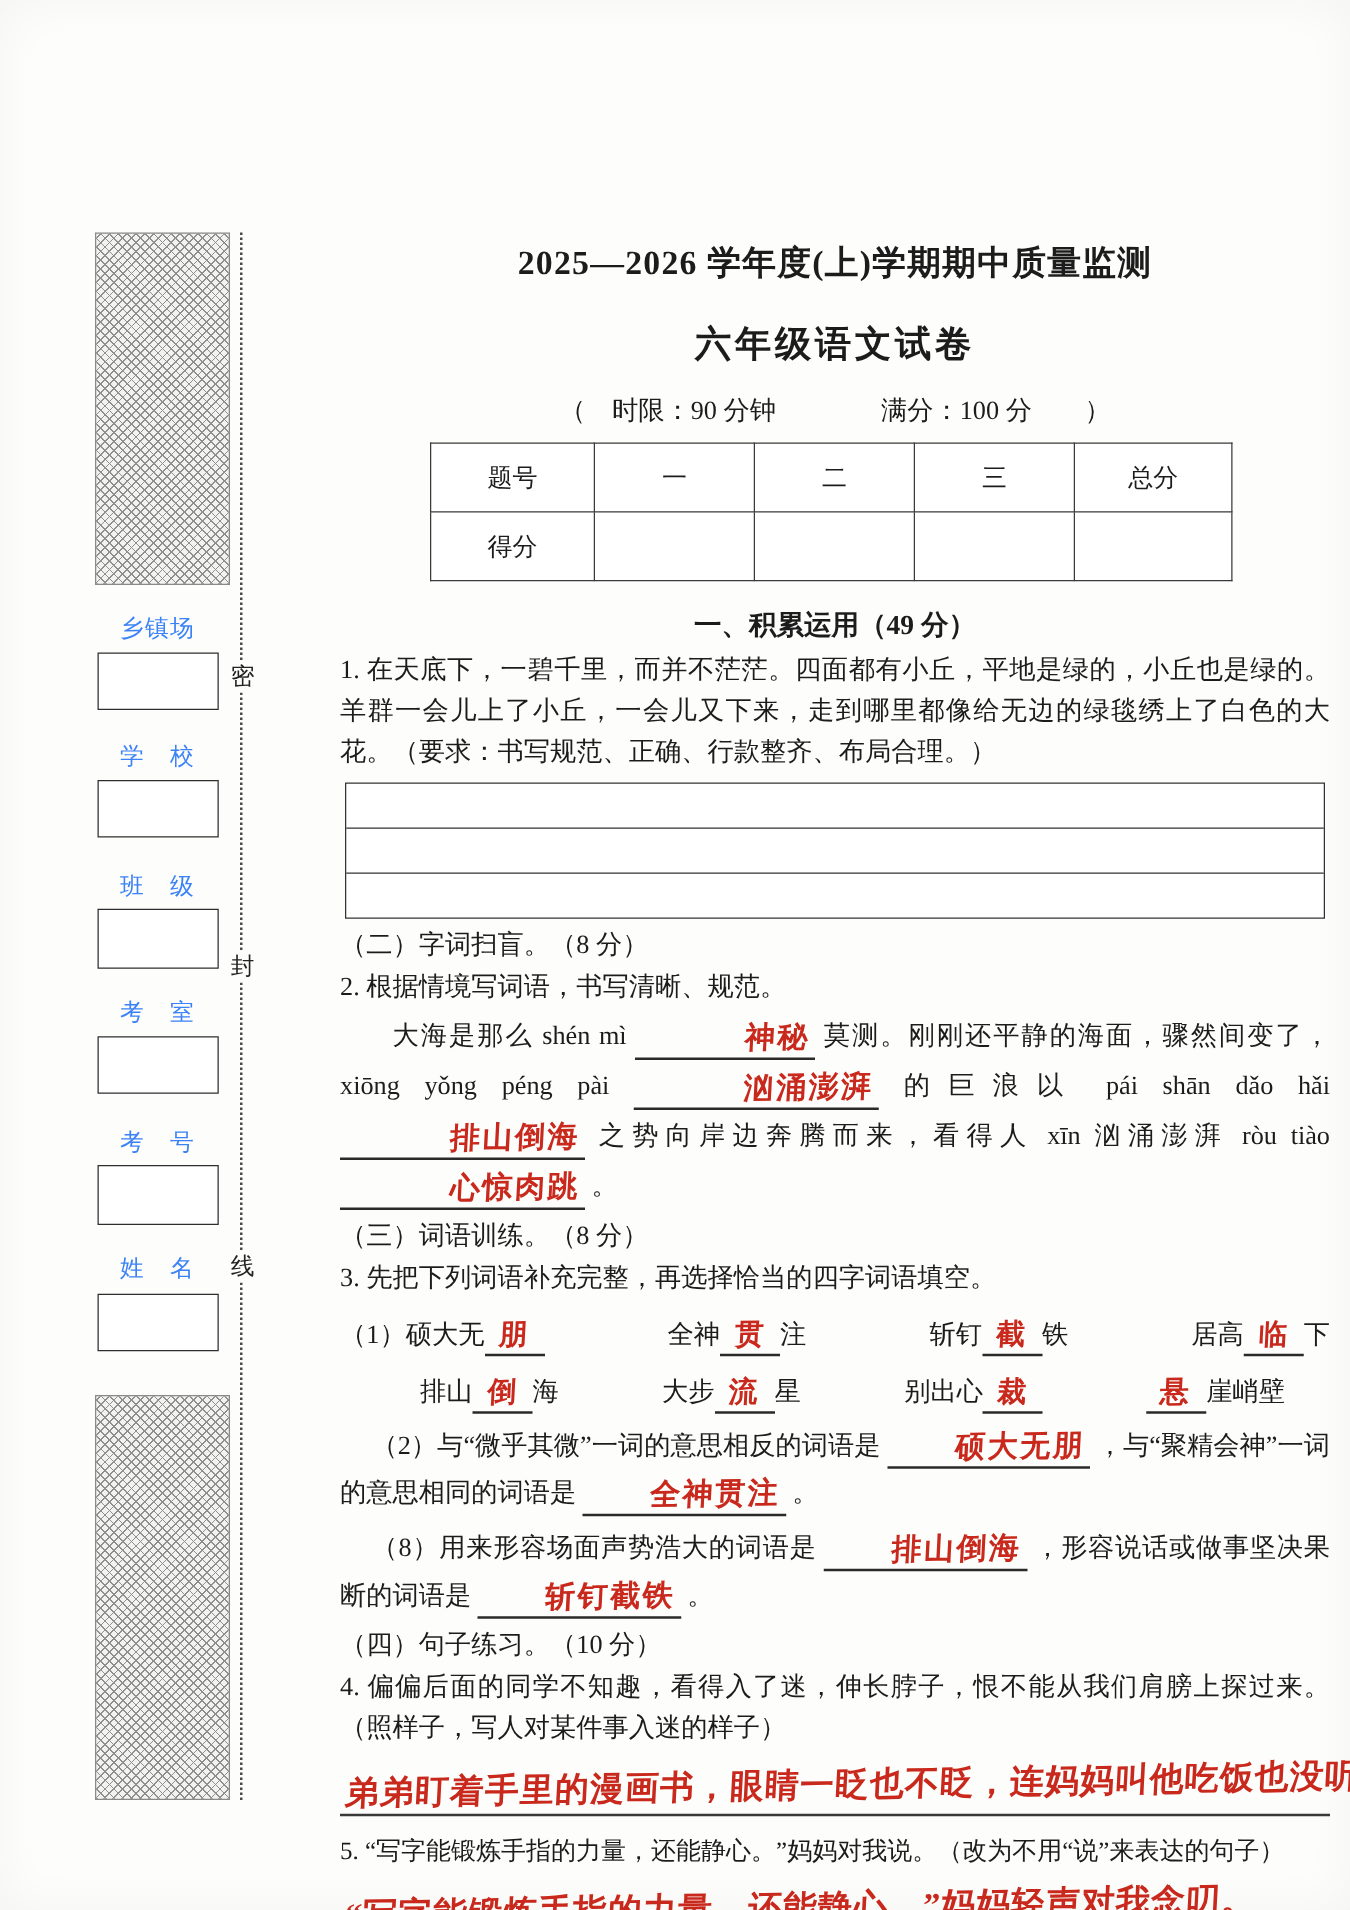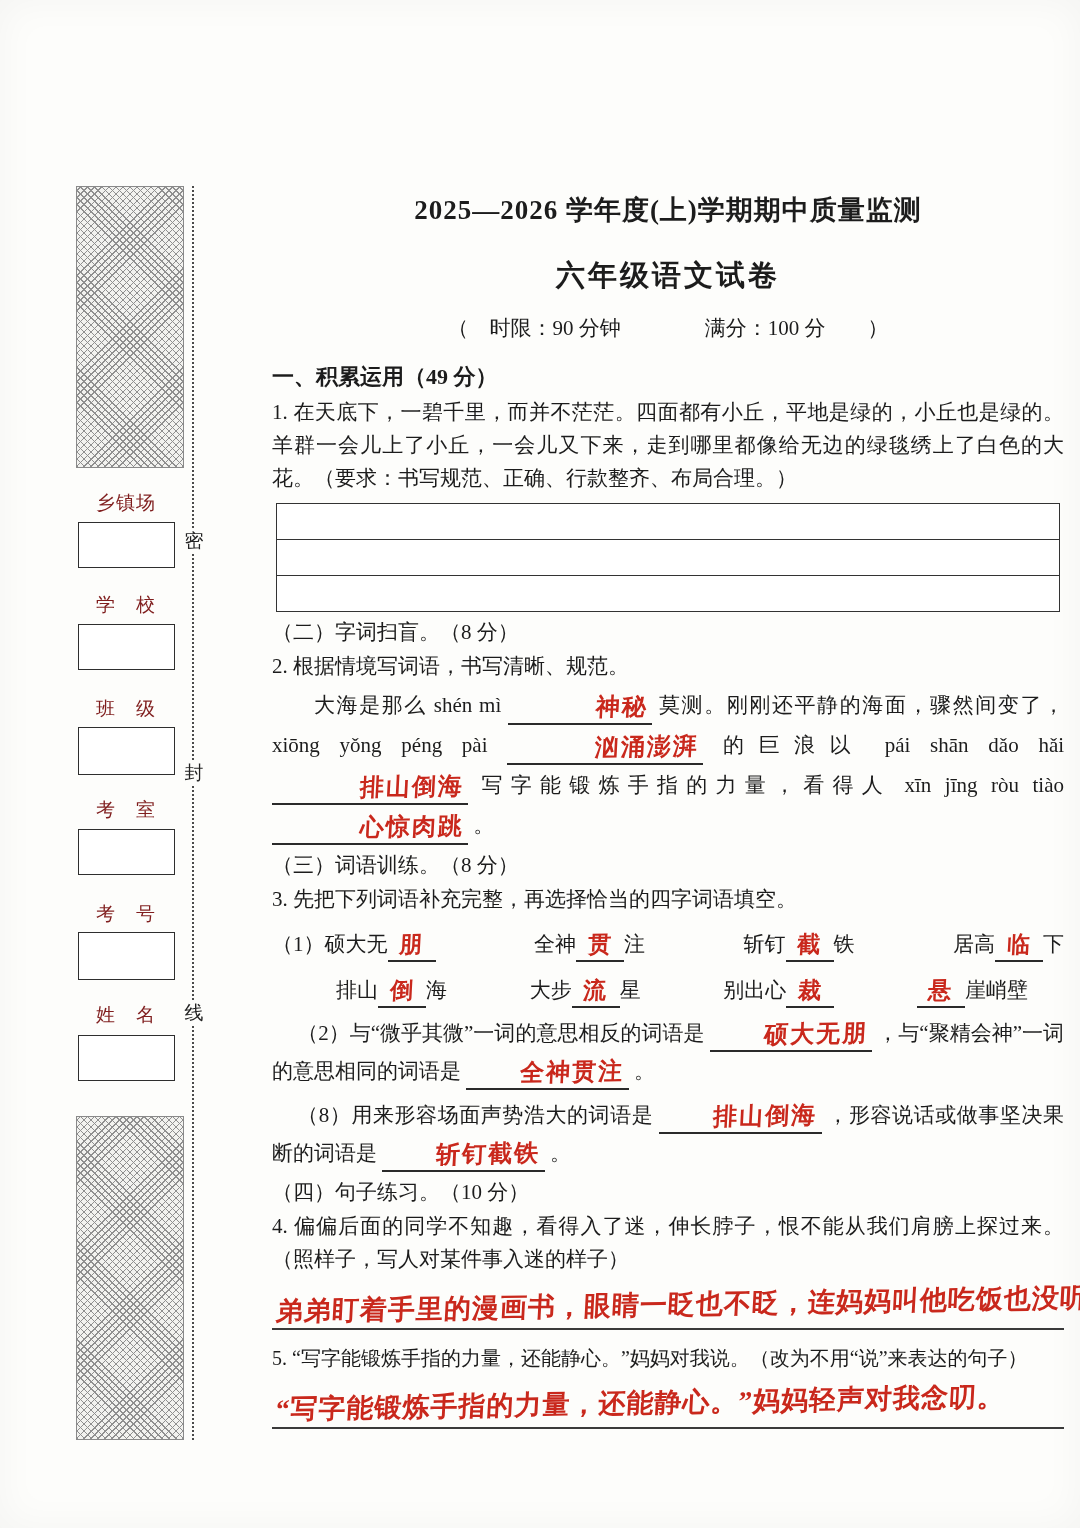--- a/index.html
+++ b/index.html
@@ -28,21 +28,21 @@
   .hatch-bottom{top:1116px;height:324px;}
   .seal-line{
     position:absolute;left:192px;top:186px;height:1254px;width:0;
     border-left:2px dotted #4a4a4a;
   }
   .seal-char{
     position:absolute;left:181px;width:26px;text-align:center;
     background:#fdfdfb;font-size:19px;color:#222;
   }
   .side-label{
-    position:absolute;left:96px;font-size:19px;color:#7f1d1d;
+    position:absolute;left:96px;font-size:19px;color:#3b82f6;
     letter-spacing:1px;white-space:nowrap;
   }
   .side-box{
     position:absolute;left:78px;width:97px;height:46px;
     border:1.5px solid #2e2e2e;box-sizing:border-box;background:#fff;
   }
   
   .main{
     position:absolute;left:272px;top:168px;width:792px;
   }
@@ -50,21 +50,21 @@
   .subtitle{text-align:center;font-size:29px;font-weight:700;margin-top:28px;letter-spacing:3px;}
   .meta{text-align:center;font-size:21px;margin-top:18px;}
   table.score{
     border-collapse:collapse;margin:12px 0 0 72px;table-layout:fixed;
   }
   table.score td{
     border:1.6px solid #3a3a3a;text-align:center;font-size:20px;
     height:54px;padding:0;background:#fff;
   }
   .c0{width:130px;} .c1{width:127px;} .c2{width:127px;} .c3{width:127px;} .c4{width:125px;}
-  .sec-head{margin-top:20px;font-size:22px;font-weight:700;}
+  .sec-head{margin-top:20px;font-size:22px;font-weight:700;text-align:center;}
   .sub-head{margin-top:6px;font-size:21px;}
   .body-text{font-size:21px;line-height:33px;text-align:justify;margin-top:4px;}
   .writing-box{
     margin:8px 0 0 4px;width:784px;border:1.6px solid #333;box-sizing:border-box;background:#fff;
   }
   .wb-row{height:35px;border-bottom:1px solid #333;}
   .wb-row:last-child{border-bottom:none;}
   .q2-body{font-size:21px;line-height:40px;text-align:justify;margin-top:2px;text-indent:2em;}
   
   .blank{
@@ -114,41 +114,59 @@
   <div class="side-box" style="top:932px;height:48px;"></div>
   <div class="side-label" style="top:1002px;">姓　名</div>
   <div class="side-box" style="top:1035px;"></div>
 
   <div class="main">
 
     <div class="title">2025—2026 学年度(上)学期期中质量监测</div>
     <div class="subtitle">六年级语文试卷</div>
     <div class="meta">（　时限：90 分钟　　　　满分：100 分　　）</div>
 
+    <table class="score">
+      <tbody>
+          <tr>
+        <td class="c0">题号</td>
+        <td class="c1">一</td>
+        <td class="c2">二</td>
+        <td class="c3">三</td>
+        <td class="c4">总分</td>
+      </tr>
+      <tr>
+        <td class="c0">得分</td>
+        <td class="c1"></td>
+        <td class="c2"></td>
+        <td class="c3"></td>
+        <td class="c4"></td>
+      </tr>
+    </tbody>
+      </table>
 
     <div class="sec-head">一、积累运用（49 分）</div>
     <div class="body-text">1. 在天底下，一碧千里，而并不茫茫。四面都有小丘，平地是绿的，小丘也是绿的。羊群一会儿上了小丘，一会儿又下来，走到哪里都像给无边的绿毯绣上了白色的大花。（要求：书写规范、正确、行款整齐、布局合理。）</div>
 
     <div class="writing-box">
       <div class="wb-row"></div>
       <div class="wb-row"></div>
       <div class="wb-row"></div>
     </div>
 
     <div class="sub-head">（二）字词扫盲。（8 分）</div>
     <div class="body-text">2. 根据情境写词语，书写清晰、规范。</div>
 
     <div class="q2-body">
       <span>大海是那么 shén mì</span>
       <span class="blank w110"><span class="hw">神秘</span></span>
       <span>莫测。刚刚还平静的海面，骤然间变了，xiōng yǒng péng pài</span>
       <span class="blank w130"><span class="hw">汹涌澎湃</span></span>
       <span>的巨浪以 pái shān dǎo hǎi</span>
       <span class="blank w130"><span class="hw">排山倒海</span></span>
-      <span>写字能锻炼手指的力量，看得人 xīn jīng ròu tiào</span>
+      <span>之势向岸边奔腾而来，看得人 xīn 汹涌澎湃 ròu tiào</span>
       <span class="blank w110"><span class="hw">心惊肉跳</span></span>
       <span>。</span>
     </div>
 
     <div class="sub-head">（三）词语训练。（8 分）</div>
     <div class="body-text">3. 先把下列词语补充完整，再选择恰当的四字词语填空。</div>
 
     <div class="q3-row">
       <span class="q3-item"><span>（1）硕大无</span><span class="blank w44"><span class="hw hw-sm">朋</span></span><span></span></span>
       <span class="q3-item"><span>全神</span><span class="blank w44"><span class="hw hw-sm">贯</span></span><span>注</span></span>

